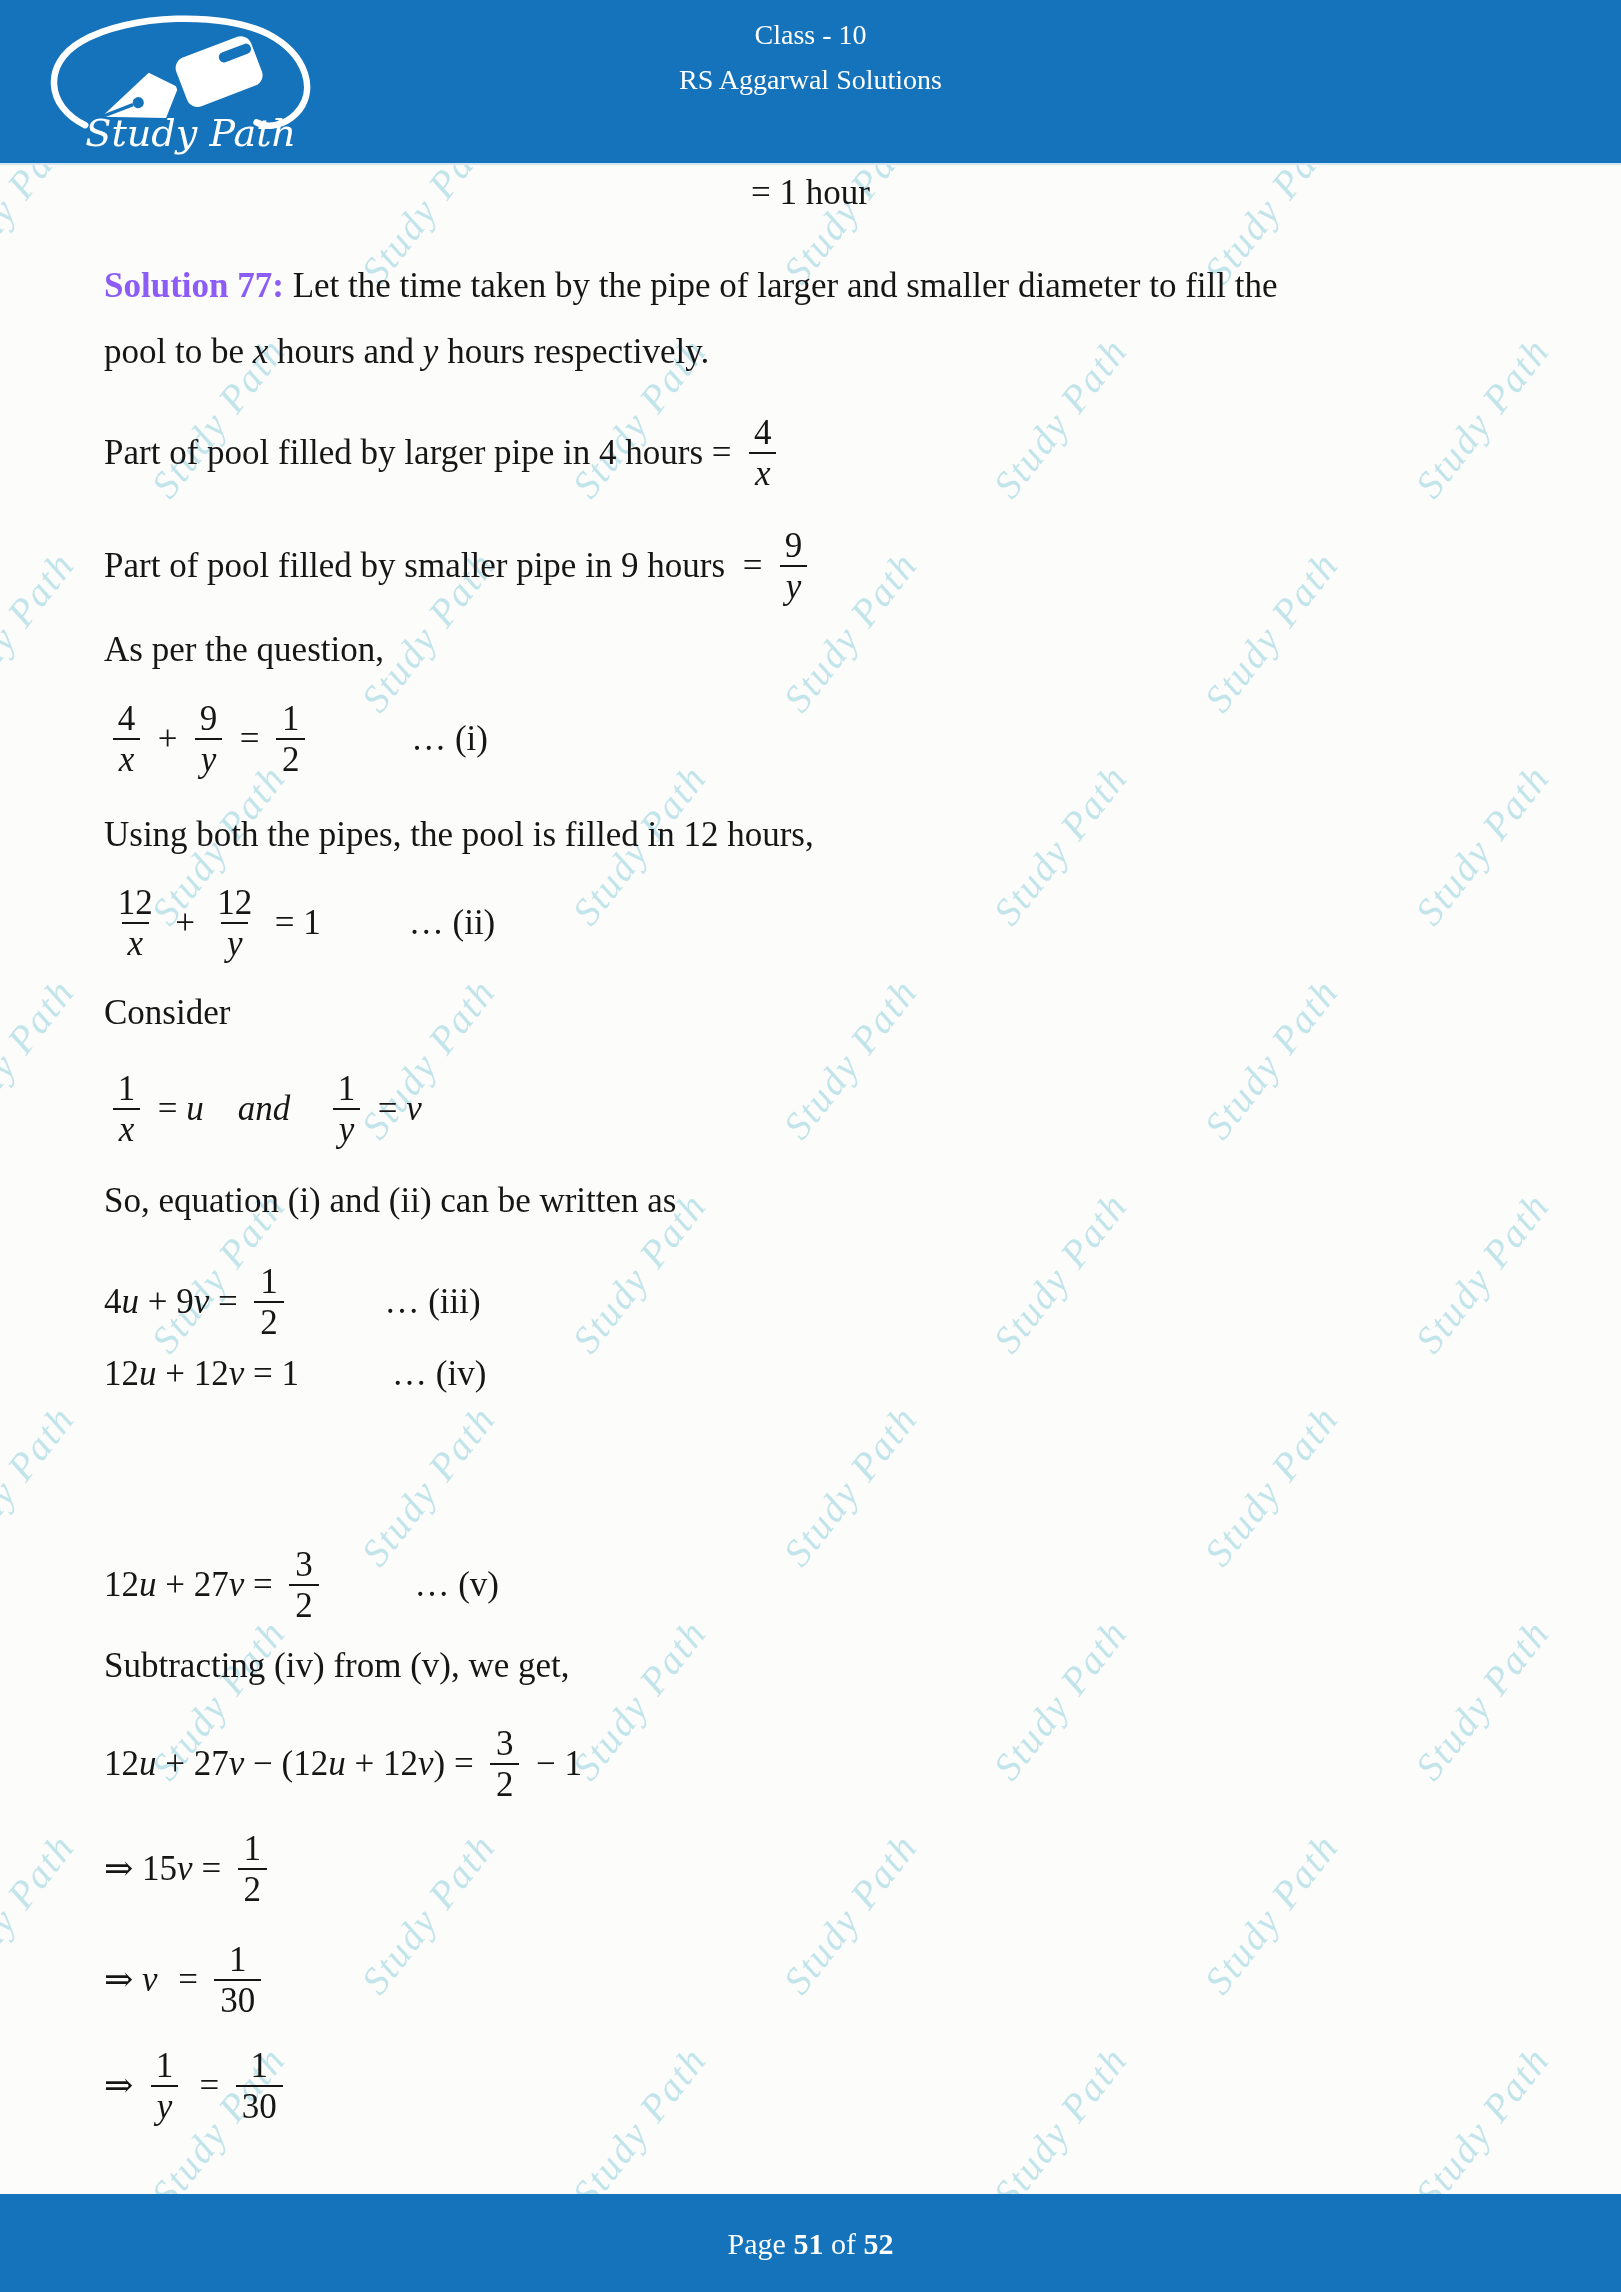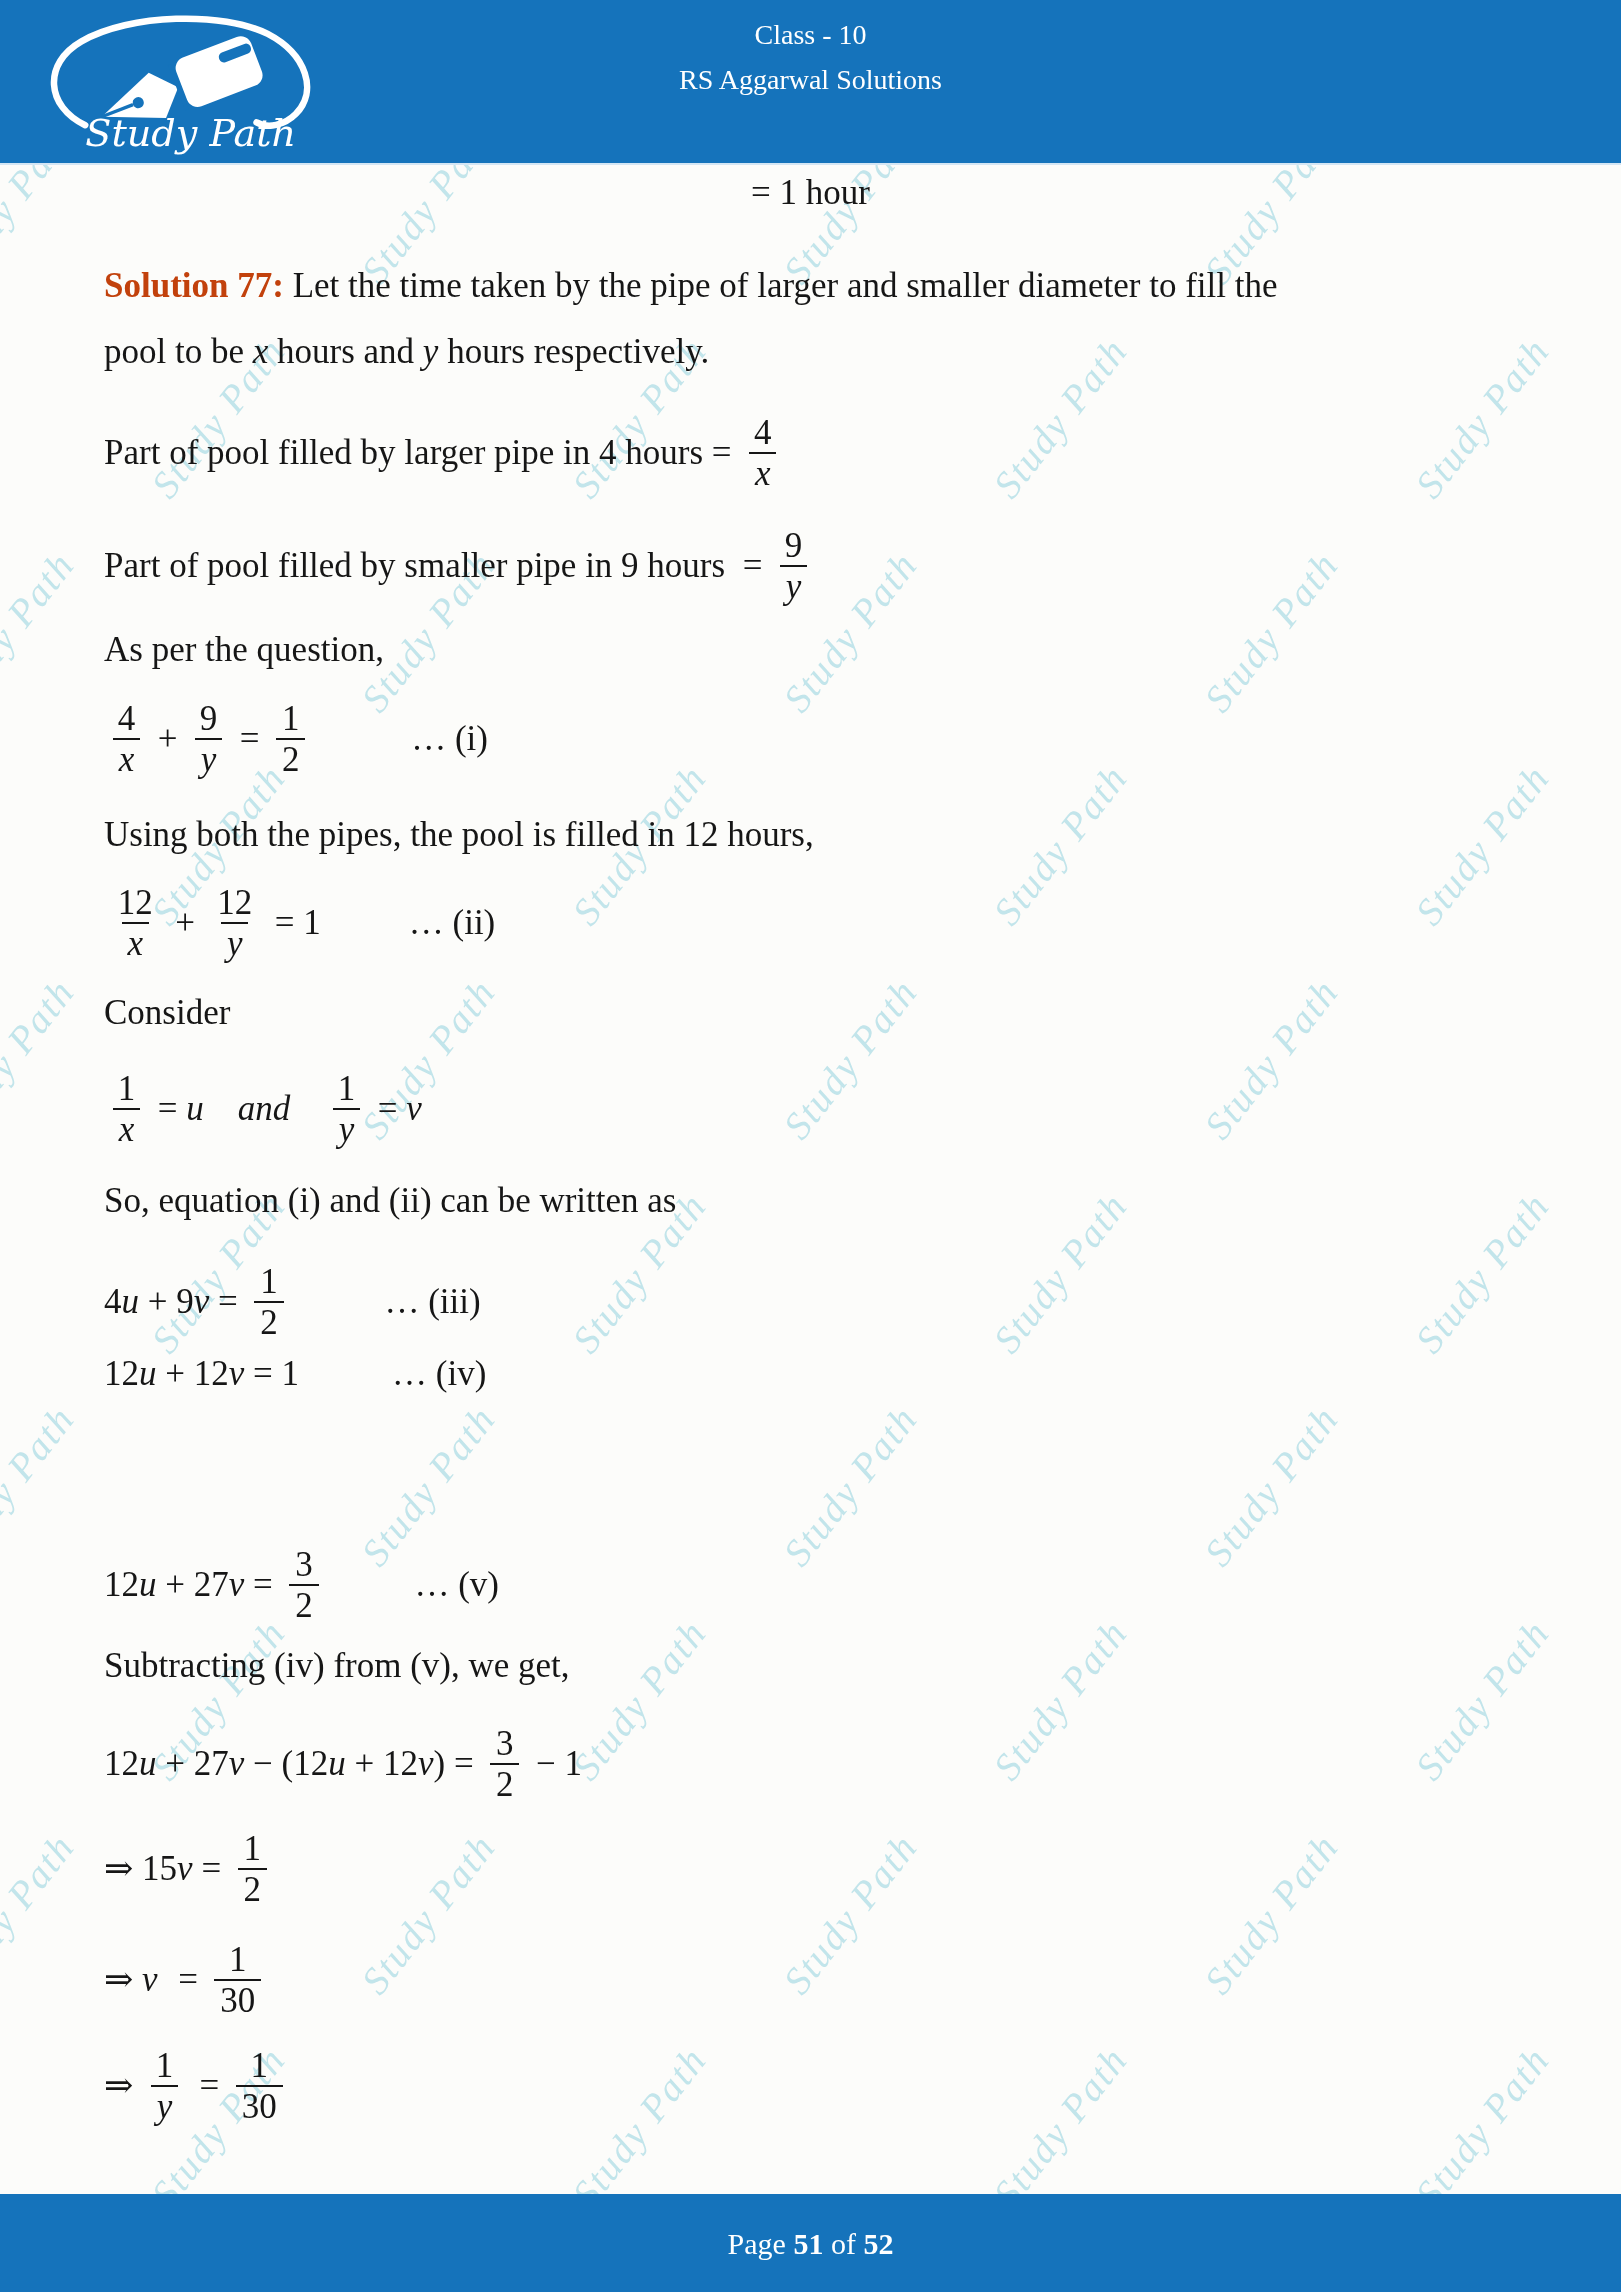--- a/index.html
+++ b/index.html
@@ -15,21 +15,21 @@
   .hdr-text{position:absolute;left:0;right:0;top:12px;text-align:center;color:#ffffff;
             font-size:28px;line-height:45px;}
   .logo{position:absolute;left:27.4px;top:5.9px;}
   
   .content{position:absolute;inset:0;z-index:2;}
   .line{position:absolute;left:104px;font-size:35px;line-height:42px;white-space:pre;}
   .line.center{left:0;right:0;text-align:center;}
   .fracline{display:flex;align-items:center;line-height:1.15;}
   .run{white-space:pre;}
   .it{font-style:italic;}
-  .green{color:#c2410c;font-weight:bold;}
+  .green{color:#8b5cf6;font-weight:bold;}
   .frac{display:inline-flex;flex-direction:column;align-items:center;margin:0 7.8px;
         vertical-align:middle;}
   .frac .num,.frac .den{display:block;padding:0 5.9px;line-height:1.12;}
   .frac .den{border-top:2.9px solid #161616;}
   .sp{display:inline-block;height:1px;}
   
   .ftr{position:absolute;left:0;bottom:0;width:100%;height:99px;background:#1573bb;z-index:3;
        display:flex;align-items:center;justify-content:center;color:#fff;font-size:30px;}
   .ftr b{font-weight:bold;}
   .ftr span{white-space:pre;}

